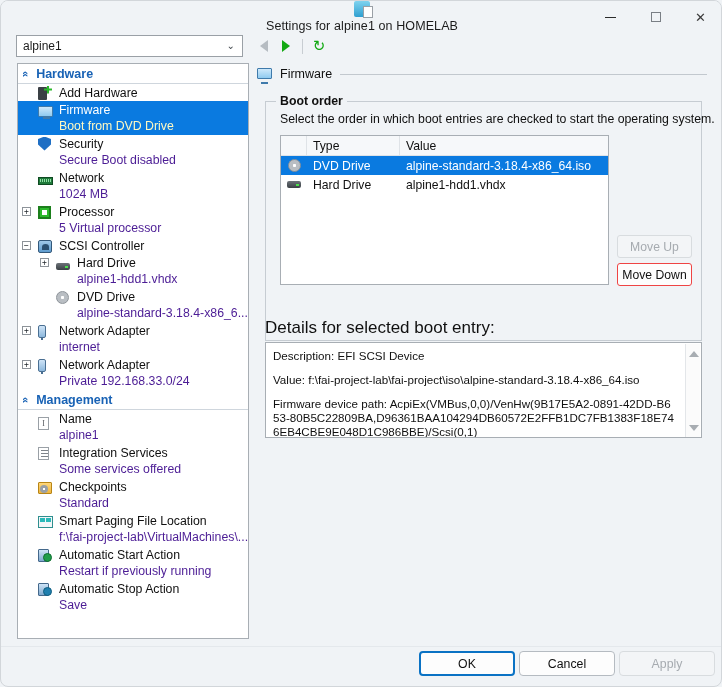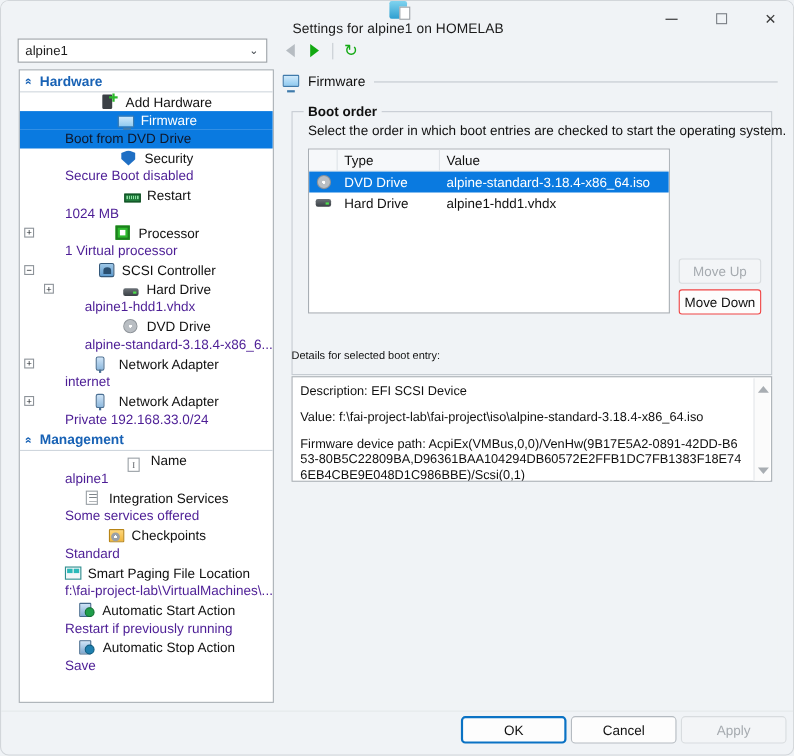--- a/index.html
+++ b/index.html
@@ -117,41 +117,40 @@
   .node {
     position: relative;
     padding-left: 0;
     cursor: default;
   }
   .node-row {
     display: flex; align-items: center;
     height: 17px;
     padding-left: 20px;
     position: relative;
-    justify-content: center;
   }
   .node-row.indent1 { padding-left: 38px; }
   .node-label {
     font-size: 12.3px; color: #101010;
     white-space: nowrap;
   }
   .node-sub {
     font-size: 12.3px; color: #4c1d95;
     padding-left: 41px;
     height: 17px;
     line-height: 17px;
     white-space: nowrap;
   }
   .node-sub.indent1 { padding-left: 59px; }
   .node.selected .node-row,
   .node.selected .node-sub {
     background: #0a7ae0; color: #ffffff;
   }
   .node.selected .node-label { color: #ffffff; }
-  .node.selected .node-sub { color: #0f172a; }
+  .node.selected .node-sub { color: #fef9c3; }
   .expander {
     position: absolute; left: 4px; top: 4px;
     width: 9px; height: 9px;
     border: 1px solid #7d8early; border: 1px solid #8d9399;
     background: #fff;
     font-size: 8px; line-height: 7px;
     text-align: center; color: #20262b;
     box-sizing: border-box;
     font-family: "DejaVu Sans Mono", monospace;
   }
@@ -249,21 +248,21 @@
     display: flex; align-items: center; justify-content: center;
     box-sizing: border-box;
     font-family: Liberation Sans, sans-serif;
   }
   .move-btn.disabled { color: #a6abb0; border-color: #d8dcdf; background: #f3f5f7; }
   #move-up-btn   { left: 351px; top: 133px; }
   #move-down-btn { left: 351px; top: 161px; }
 
   .details-label {
     position: absolute; left: 8px; top: 255px;
-    font-size: 10px; color: #101010;
+    font-size: 17px; color: #101010;
   }
   .details-box {
     position: absolute; left: 8px; top: 279px;
     width: 437px; height: 96px;
     background: #fff;
     border: 1px solid #a8aeb4;
     box-sizing: border-box;
     overflow: hidden;
   }
   .details-inner {
@@ -548,31 +547,31 @@
       <div class="node">
         <div class="node-row">
           <span class="tree-icon"><span class="ic ic-shield"></span></span>
           <span class="node-label">Security</span>
         </div>
         <div class="node-sub">Secure Boot disabled</div>
       </div>
       <div class="node">
         <div class="node-row">
           <span class="tree-icon"><span class="ic ic-mem"></span></span>
-          <span class="node-label">Restart</span>
+          <span class="node-label">Network</span>
         </div>
         <div class="node-sub">1024 MB</div>
       </div>
       <div class="node">
         <div class="node-row">
           <span class="expander">+</span>
           <span class="tree-icon"><span class="ic ic-cpu"></span></span>
           <span class="node-label">Processor</span>
         </div>
-        <div class="node-sub">1 Virtual processor</div>
+        <div class="node-sub">5 Virtual processor</div>
       </div>
       <div class="node">
         <div class="node-row">
           <span class="expander">−</span>
           <span class="tree-icon"><span class="ic ic-scsi"></span></span>
           <span class="node-label">SCSI Controller</span>
         </div>
       </div>
       <div class="node">
         <div class="node-row indent1">

